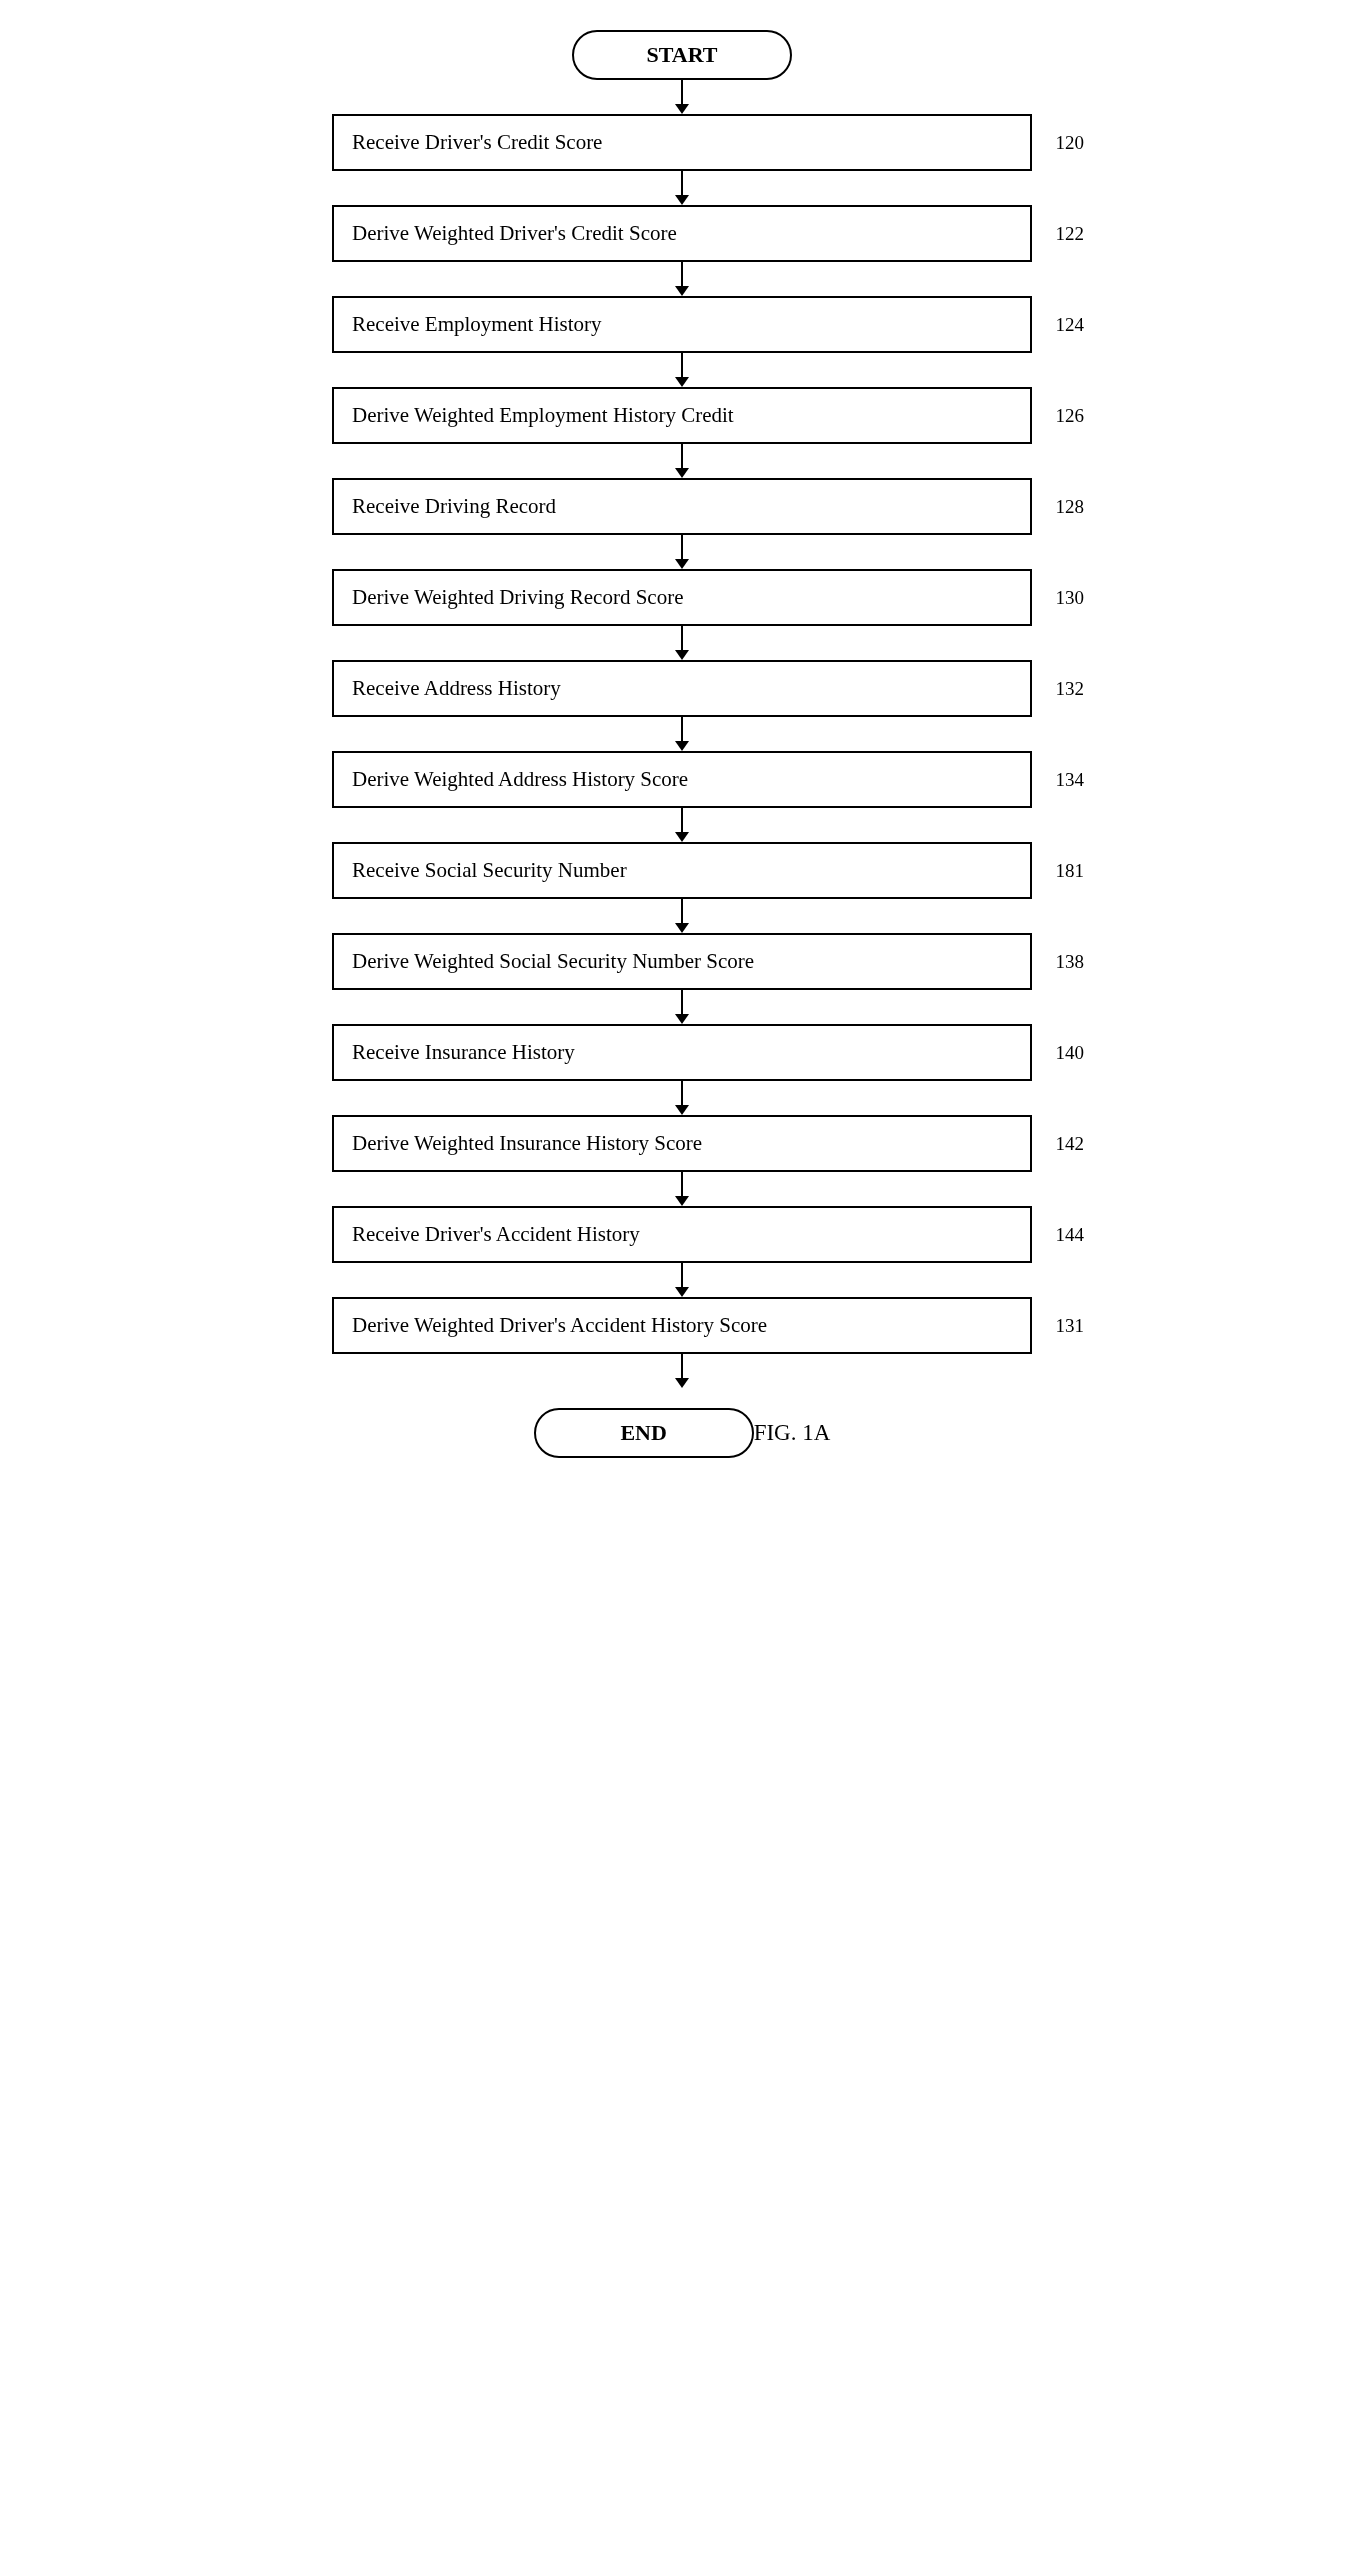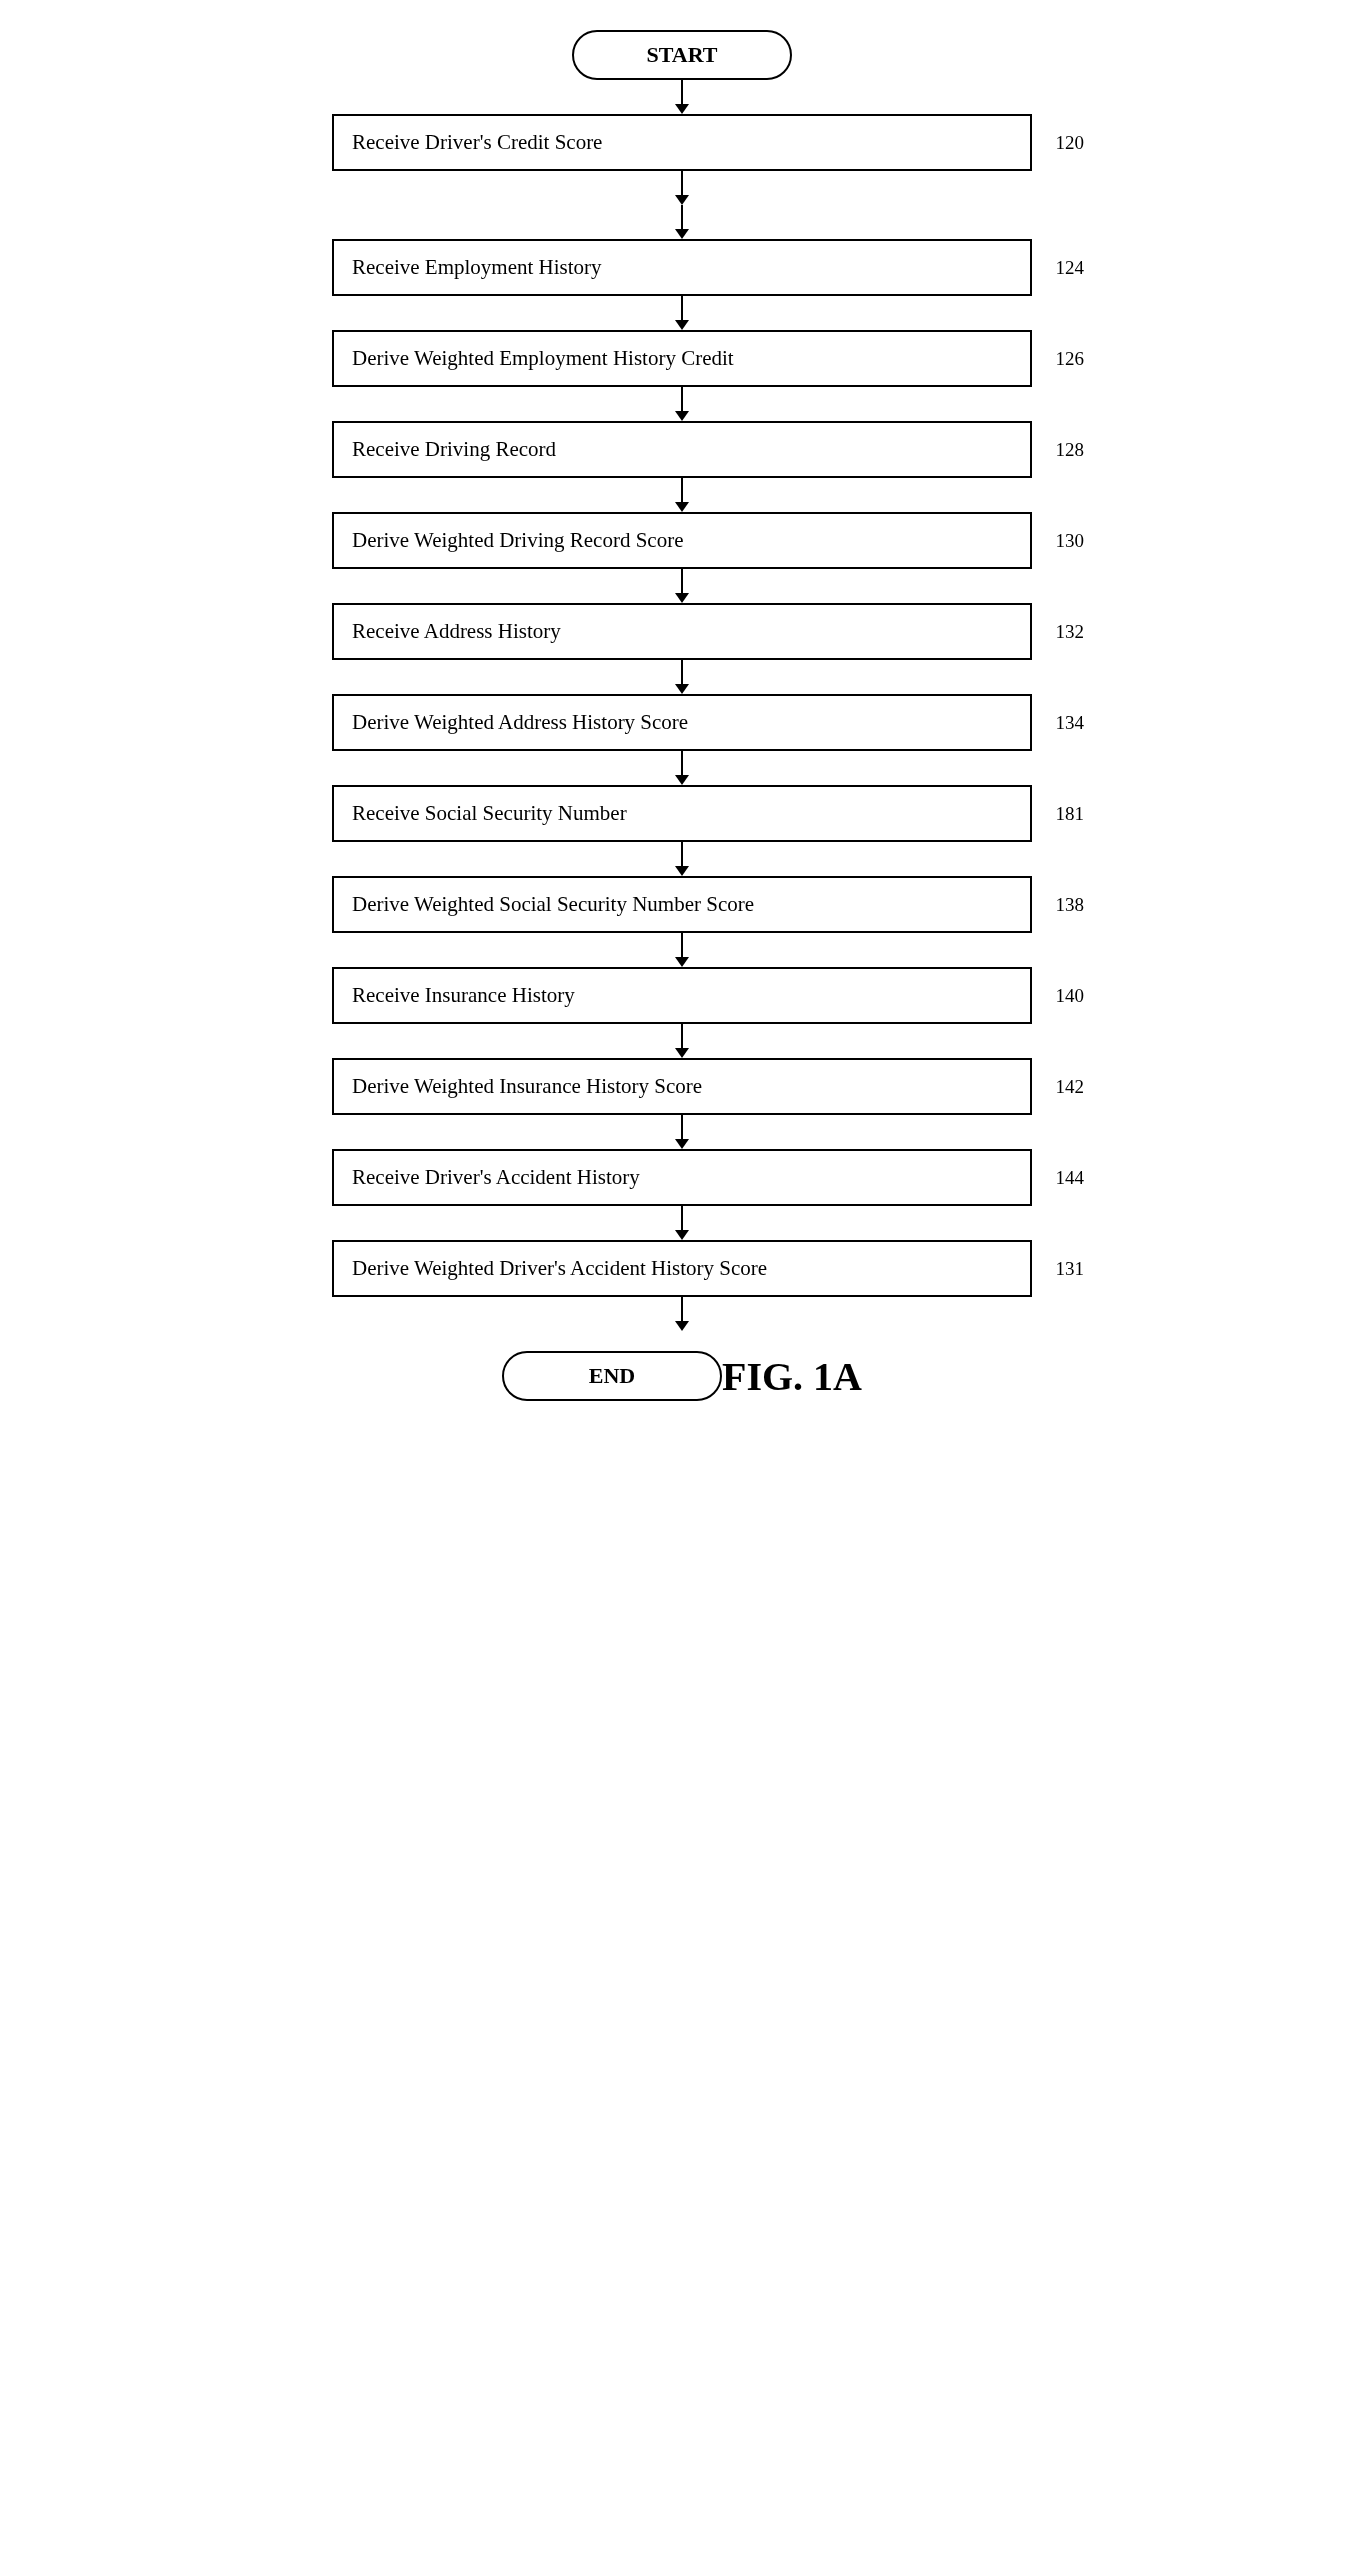--- a/index.html
+++ b/index.html
@@ -72,22 +72,22 @@
       border-top: 10px solid #000;
     }
     .fig-label-row {
       display: flex;
       align-items: center;
       justify-content: center;
       margin-top: 20px;
       width: 100%;
     }
     .fig-label {
-      font-size: 40px;
-      font-weight: bold;
+      font-size: 23px;
+      font-weight: normal;
       text-align: center;
     }
   </style>
 </head>
 <body>
 
 <div class="diagram-container">
 
   <div class="terminal-box">START</div>
 
@@ -99,20 +99,24 @@
   <div class="process-box-wrapper">
     <div class="process-box">Receive Driver's Credit Score</div>
     <span class="ref-label">120</span>
   </div>
 
   <div class="arrow">
     <div class="arrow-line"></div>
     <div class="arrow-head"></div>
   </div>
 
+  <div class="process-box-wrapper">
+    <div class="process-box">Derive Weighted Driver's Credit Score</div>
+    <span class="ref-label">122</span>
+  </div>
 
   <div class="arrow">
     <div class="arrow-line"></div>
     <div class="arrow-head"></div>
   </div>
 
   <div class="process-box-wrapper">
     <div class="process-box">Receive Employment History</div>
     <span class="ref-label">124</span>
   </div>

